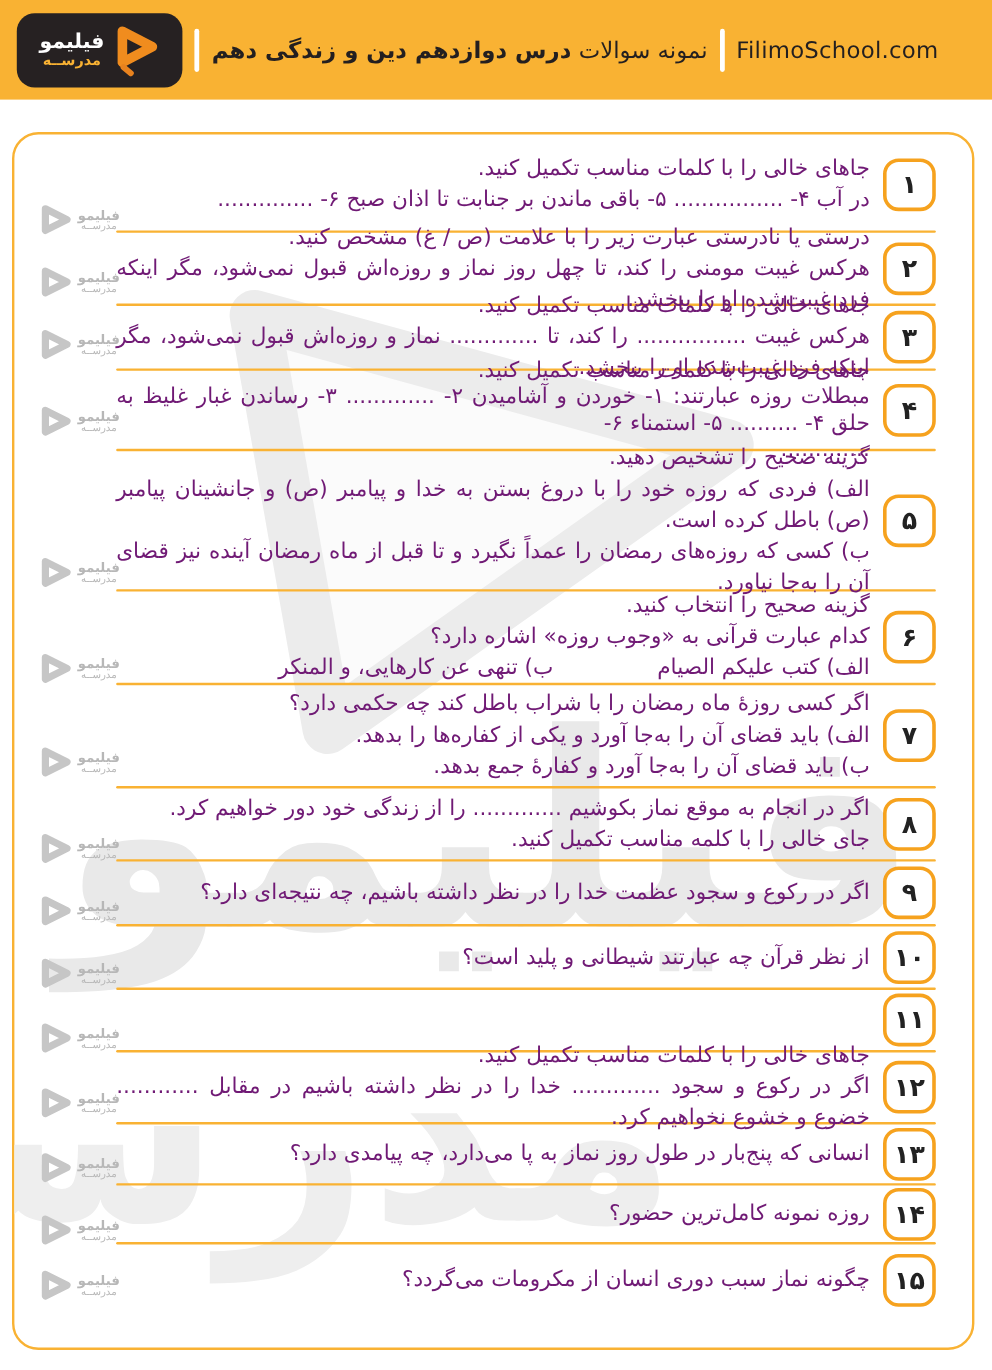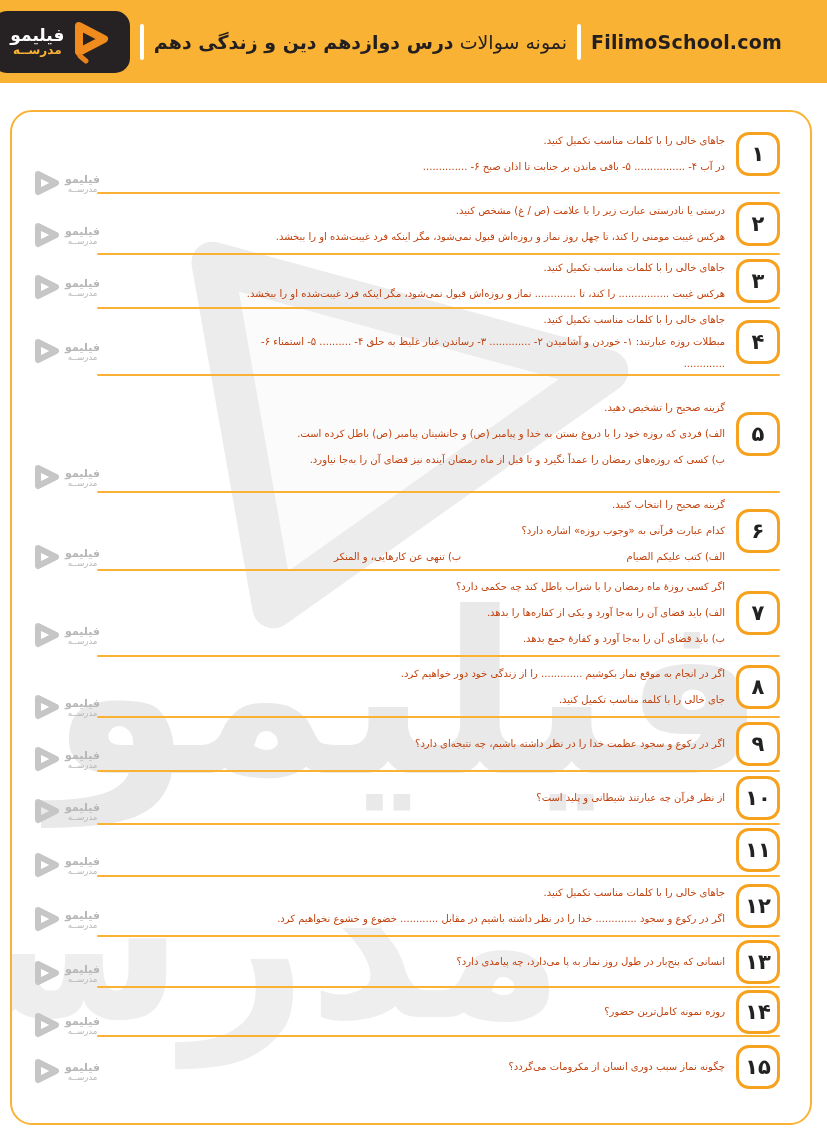--- a/index.html
+++ b/index.html
@@ -19,21 +19,21 @@
     display:flex; align-items:center; justify-content:center; gap:9px;
     flex:0 0 auto;
   }
   .logo-txt { text-align:center; line-height:1.1; }
   .logo-l1 { color:#ffffff; font-weight:bold; font-size:17px; }
   .logo-l2 { color:#F9B233; font-weight:bold; font-size:12px; }
   .vbar { width:4px; height:36px; background:#ffffff; border-radius:3px; margin:0 10px; flex:0 0 auto; }
   .hdr-title { flex:1; font-size:19px; color:#231F20; text-align:start; white-space:nowrap; }
   .hdr-title .t-reg  { font-weight:500; }
   .hdr-title .t-bold { font-weight:800; }
-  .site-url { direction:ltr; font-weight:bold; font-size:19px; color:#231F20; letter-spacing:.2px; flex:0 0 auto; }
+  .site-url { direction:ltr; font-weight:normal; font-size:19px; color:#231F20; letter-spacing:.2px; flex:0 0 auto; }
   
   .sheet {
     position:absolute; top:110px; left:10px; width:802px; height:1015px;
     border:2px solid #F9B233; border-radius:22px; background:#fff; overflow:hidden;
   }
   
   .wm-layer { position:absolute; inset:0; z-index:1; pointer-events:none; }
   .wm { position:absolute; right:710px; width:80px; display:flex; align-items:center; gap:5px; direction:rtl; }
   .wm-t { text-align:center; line-height:1.05; color:#b7b7b7; }
   .wm-t1 { font-size:11px; font-weight:bold; }
@@ -44,21 +44,21 @@
   .big-w2 { top:705px; right:245px; font-size:215px; color:#eeeeee; }
   
   .qs { position:absolute; top:4px; right:30px; width:683px; z-index:2; }
   .q  { display:flex; align-items:center; direction:rtl; }
   .badge {
     flex:0 0 auto; width:44px; height:44px; margin-left:11px;
     border:3px solid #F6A21E; border-radius:13px; background:#fff;
     display:flex; align-items:center; justify-content:center;
     font-size:21px; font-weight:bold; color:#222;
   }
-  .qtext { flex:1; font-size:10px; line-height:26px; text-align:justify; color:#c2410c; }
+  .qtext { flex:1; font-size:18px; line-height:26px; text-align:justify; color:#701a75; }
   .qline { min-height:26px; }
   .sep { height:2px; background:#F9B233; border-radius:2px; }
   .opts { display:flex; direction:rtl; }
   .opt-a { flex:0 0 42%; }
   .opt-b { flex:1; }
   .qr1{height:76px}.qr2{height:59px}.qr3{height:52px}.qr4{height:65px}
   .qr5{height:115px}.qr6{height:76px}.qr7{height:84px}.qr8{height:59px}
   .qr9{height:52px}.qr10{height:51px}.qr11{height:50px}.qr12{height:58px}
   .qr13{height:49px}.qr14{height:47px}.qr15{height:60px}
   .qr4 .qline{line-height:22px; min-height:22px;}

